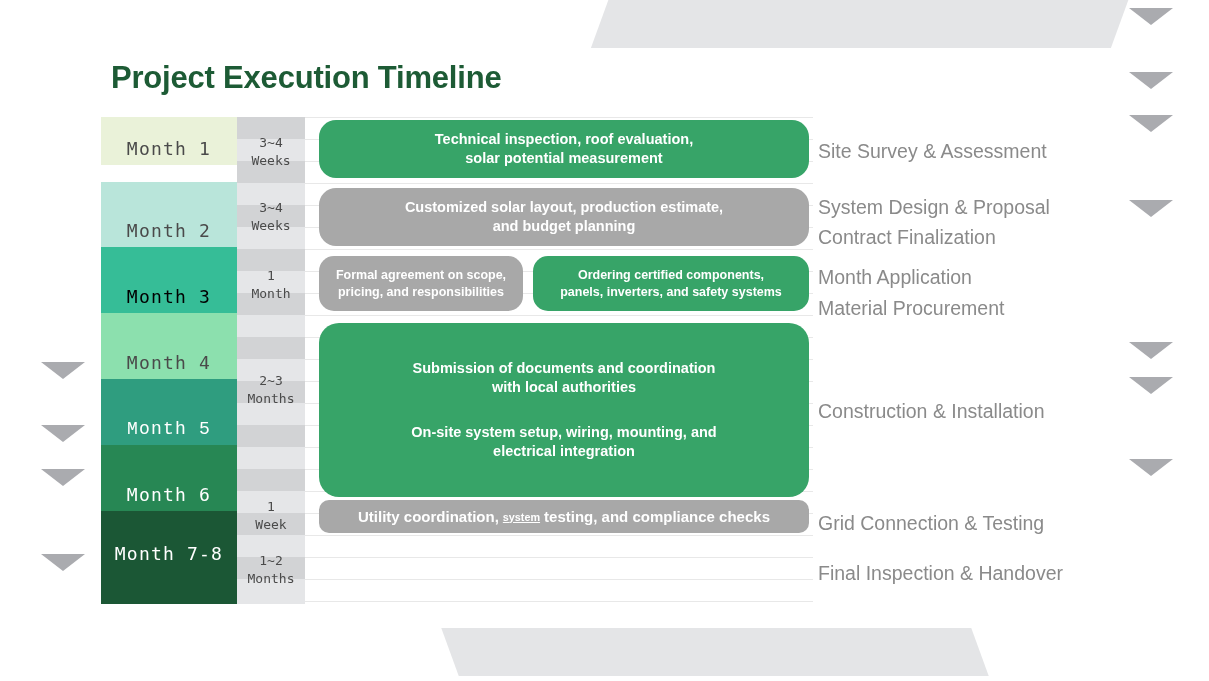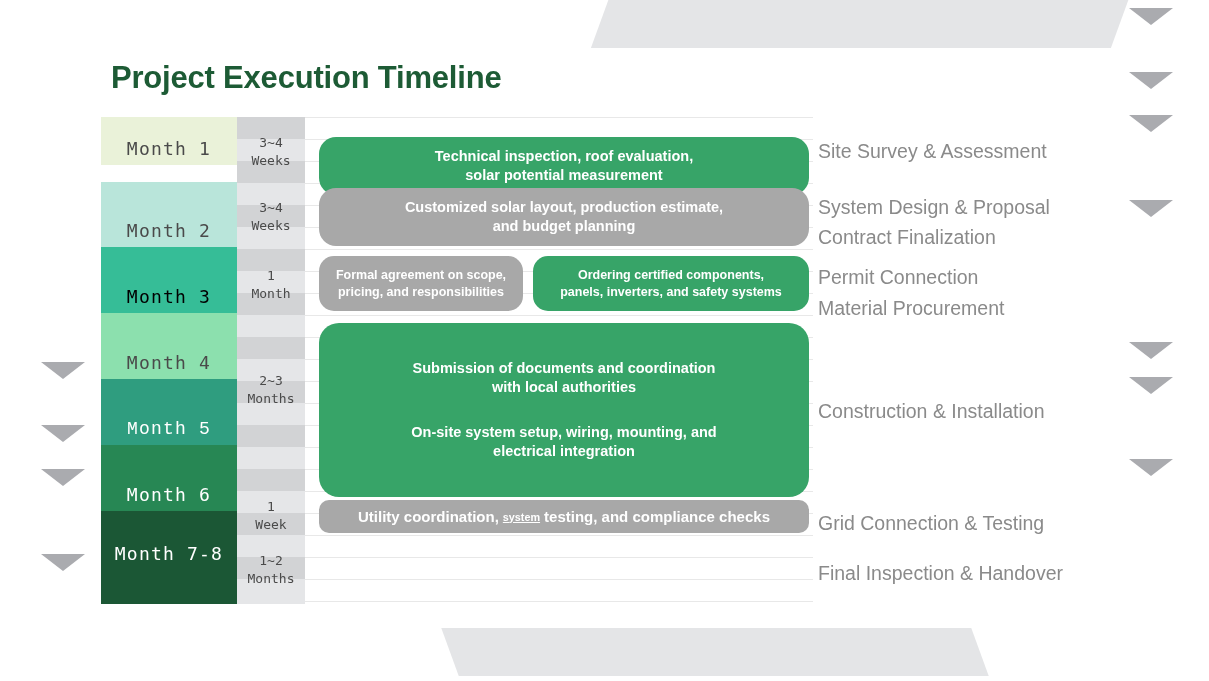--- a/index.html
+++ b/index.html
@@ -221,21 +221,21 @@
       <div class="gline" style="top:308px;"></div>
       <div class="gline" style="top:330px;"></div>
       <div class="gline" style="top:352px;"></div>
       <div class="gline" style="top:374px;"></div>
       <div class="gline" style="top:396px;"></div>
       <div class="gline" style="top:418px;"></div>
       <div class="gline" style="top:440px;"></div>
       <div class="gline" style="top:462px;"></div>
       <div class="gline" style="top:484px;"></div>
 
-      <div class="bar green" style="left:14px; top:20px; width:490px; height:58px; font-size:14.5px;">
+      <div class="bar green" style="left:14px; top:3px; width:490px; height:58px; font-size:14.5px;">
         <span class="ln">Technical inspection, roof evaluation,</span>
         <span class="ln">solar potential measurement</span>
       </div>
 
       <div class="bar gray" style="left:14px; top:71px; width:490px; height:58px; font-size:14.5px;">
         <span class="ln">Customized solar layout, production estimate,</span>
         <span class="ln">and budget planning</span>
       </div>
 
       <div class="bar gray" style="left:14px; top:139px; width:204px; height:55px; font-size:12.5px; border-radius:15px;">
@@ -266,20 +266,20 @@
         <span>testing, and compliance checks</span>
       </div>
 
     </div>
   </div>
 
   <div class="phases">
     <div class="phase" style="top:20px;">Site Survey &amp; Assessment</div>
     <div class="phase" style="top:76px;">System Design &amp; Proposal</div>
     <div class="phase" style="top:106px;">Contract Finalization</div>
-    <div class="phase" style="top:146px;">Permit Connection</div>
+    <div class="phase" style="top:146px;">Month Application</div>
     <div class="phase" style="top:177px;">Material Procurement</div>
     <div class="phase" style="top:280px;">Construction &amp; Installation</div>
     <div class="phase" style="top:392px;">Grid Connection &amp; Testing</div>
     <div class="phase" style="top:442px;">Final Inspection &amp; Handover</div>
   </div>
 
 </div>
 
 </body></html>

